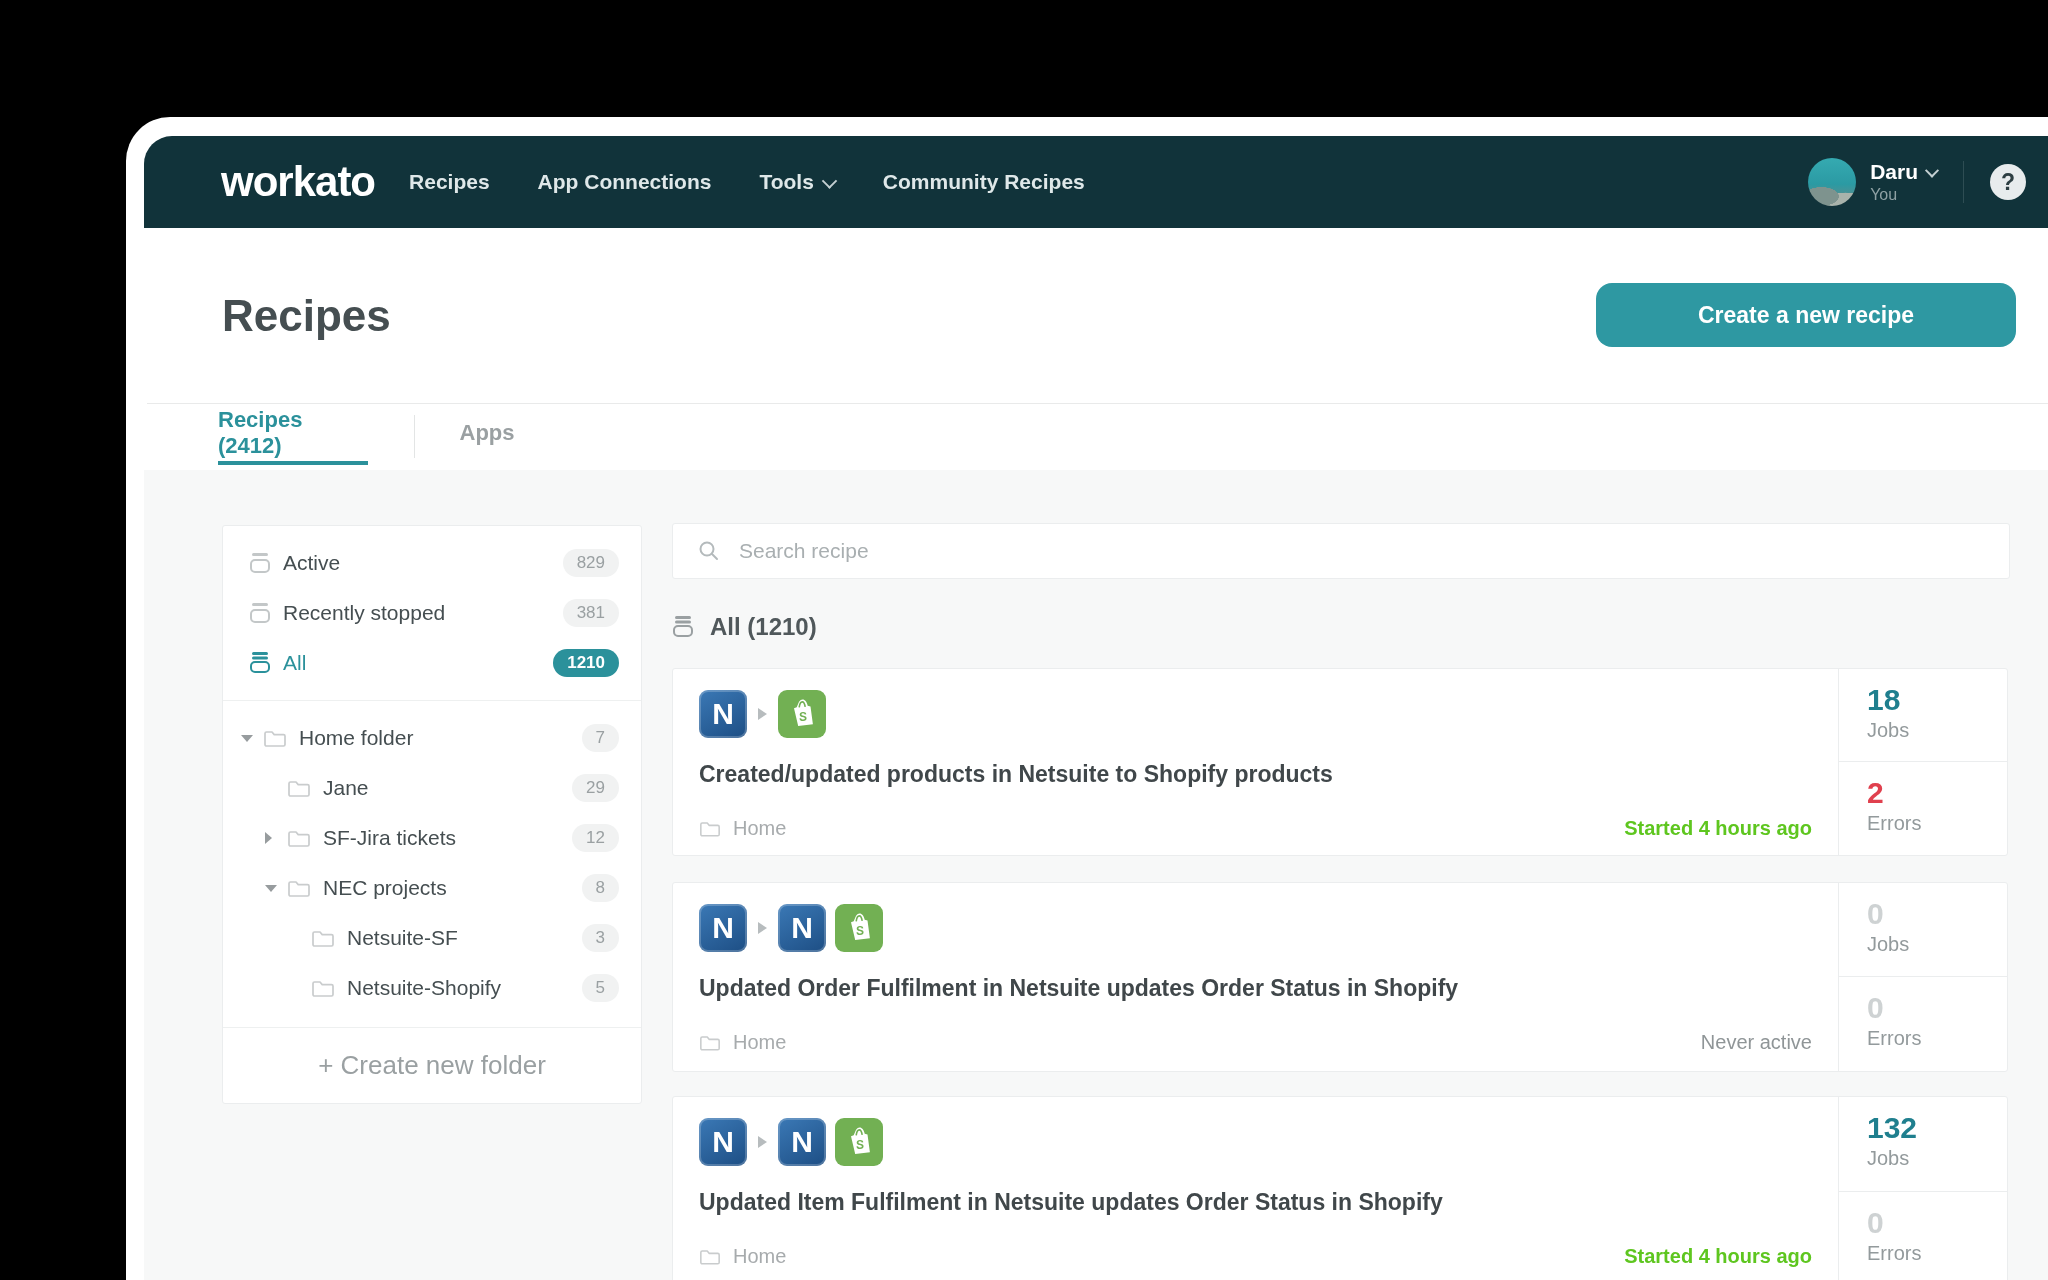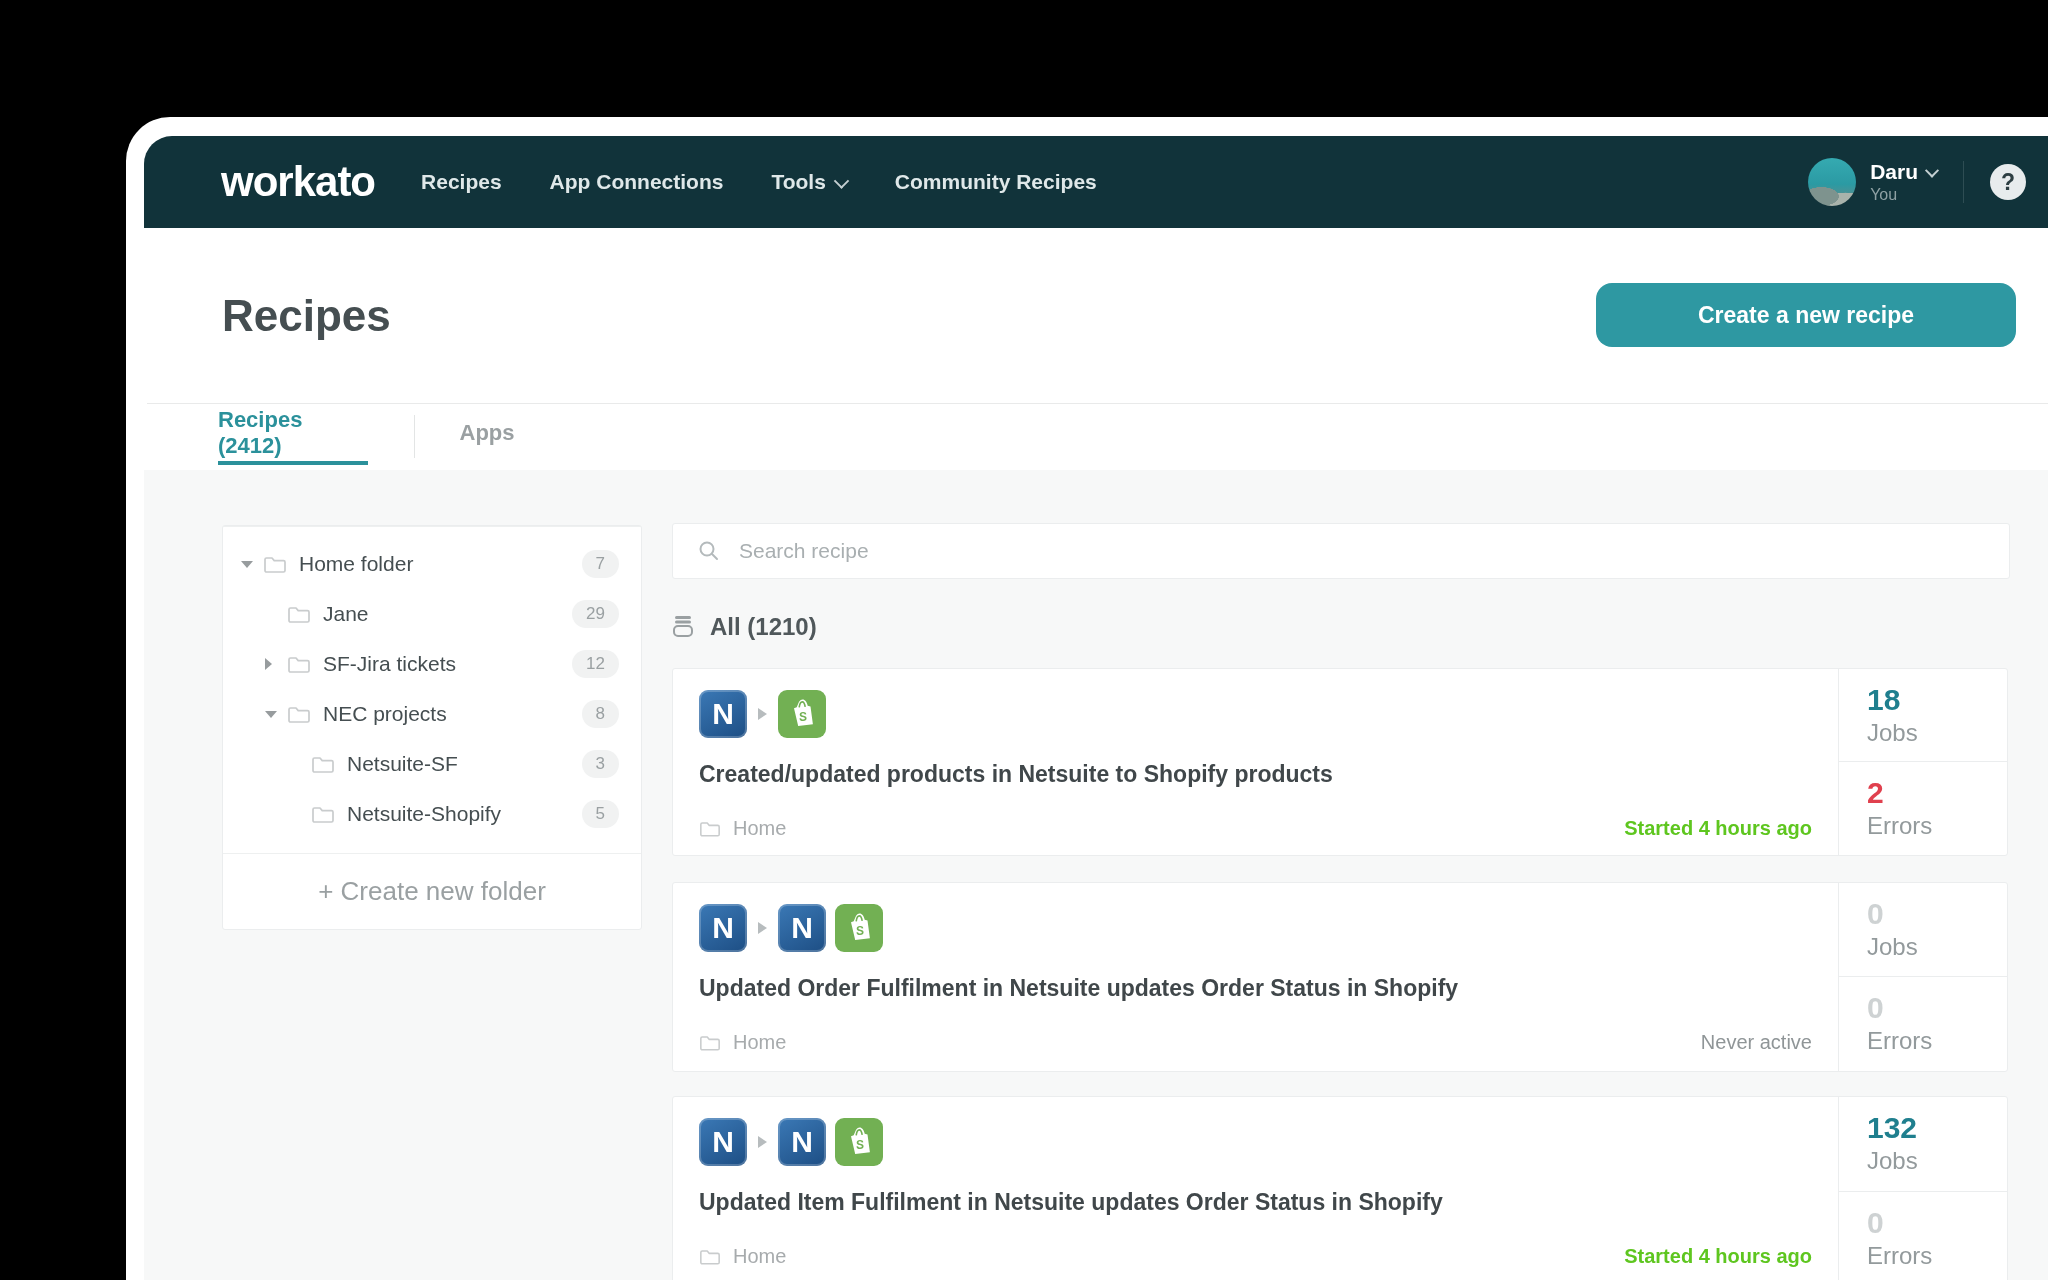--- a/index.html
+++ b/index.html
@@ -13,21 +13,21 @@
   }
   
   .navbar{
     position:absolute;left:18px;top:19px;right:0;height:92px;
     background:#11333a;border-top-left-radius:28px;
     display:flex;align-items:center;box-sizing:border-box;
     padding:0 20px 0 77px;
   }
   .brand{
     color:#fff;font-size:42px;font-weight:700;letter-spacing:-1px;
-    margin-right:46px;cursor:pointer;
+    margin-right:34px;cursor:pointer;
   }
   .nav-links{display:flex;align-items:center;gap:48px;}
   .nav-link{
     color:#dfe8e9;font-size:21px;font-weight:600;text-decoration:none;cursor:pointer;
     display:flex;align-items:center;
   }
   .chev-down{
     display:inline-block;width:9px;height:9px;
     border-right:2px solid #c4d0d2;border-bottom:2px solid #c4d0d2;
     transform:rotate(45deg) translate(-1px,-1px);margin-left:10px;
@@ -171,21 +171,21 @@
   .card-stats{
     position:absolute;top:0;right:0;bottom:0;width:169px;
     border-left:1px solid #ebedee;box-sizing:border-box;
   }
   .stat{height:50%;box-sizing:border-box;padding:15px 0 0 28px;}
   .stat-top{border-bottom:1px solid #ebedee;}
   .stat-val{font-size:30px;font-weight:700;line-height:32px;}
   .val-teal{color:#1f7f8e;}
   .val-red{color:#e0404e;}
   .val-zero{color:#ced2d3;}
-  .stat-label{font-size:24px;color:#939a9c;margin-top:3px;}
+  .stat-label{font-size:20px;color:#939a9c;margin-top:3px;}
 </style>
 </head>
 <body>
 
 <div class="window">
 
   <div class="navbar">
     <div class="brand">workato</div>
     <nav class="nav-links">
       <a class="nav-link">Recipes</a>
@@ -216,20 +216,37 @@
   <button class="create-btn">Create a new recipe</button>
 
   <div class="tabs-line"></div>
   <div class="tab tab-active">Recipes (2412)</div>
   <div class="tab-sep"></div>
   <div class="tab tab-inactive">Apps</div>
 
   <div class="content">
 
     <aside class="sidebar-card">
+      <div class="filters">
+        <div class="srow">
+          <span class="jar"></span>
+          <span class="srow-label">Active</span>
+          <span class="pill">829</span>
+        </div>
+        <div class="srow">
+          <span class="jar"></span>
+          <span class="srow-label">Recently stopped</span>
+          <span class="pill">381</span>
+        </div>
+        <div class="srow row-teal">
+          <span class="jar two teal"></span>
+          <span class="srow-label">All</span>
+          <span class="pill teal">1210</span>
+        </div>
+      </div>
       <div class="hdiv"></div>
       <div class="folders">
         <div class="srow ind0">
           <span class="caret caret-down">
               <i></i>
             </span>
           <span class="folder-ico">
               <svg width="24" height="20" viewBox="0 0 24 20">
                 <path d="M2 5.5C2 4.7 2.7 4 3.5 4H9l2.2 2.6h9.3c.8 0 1.5.7 1.5 1.5v8.4c0 .8-.7 1.5-1.5 1.5h-17C2.7 18 2 17.3 2 16.5Z" fill="none" stroke="currentColor" stroke-width="1.7" stroke-linejoin="round"></path>
               </svg>

